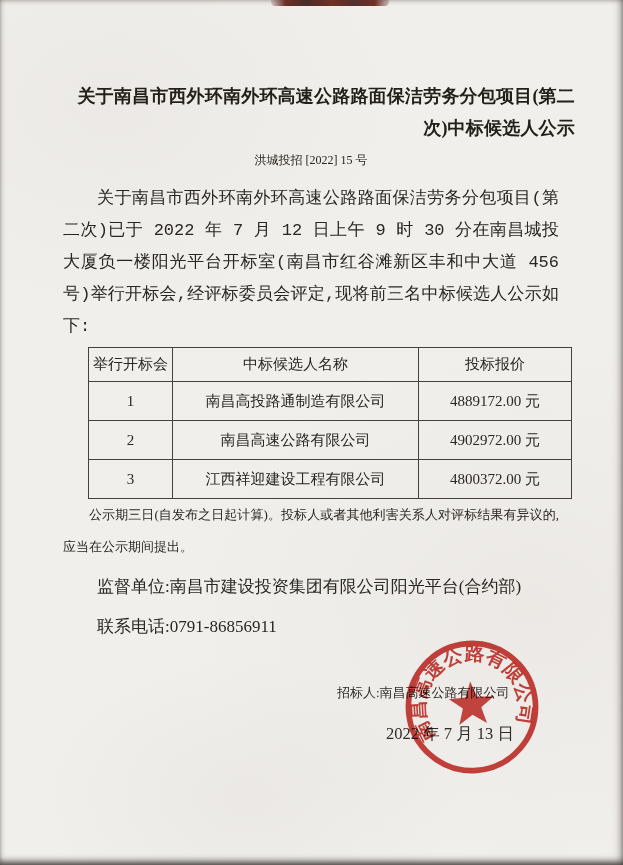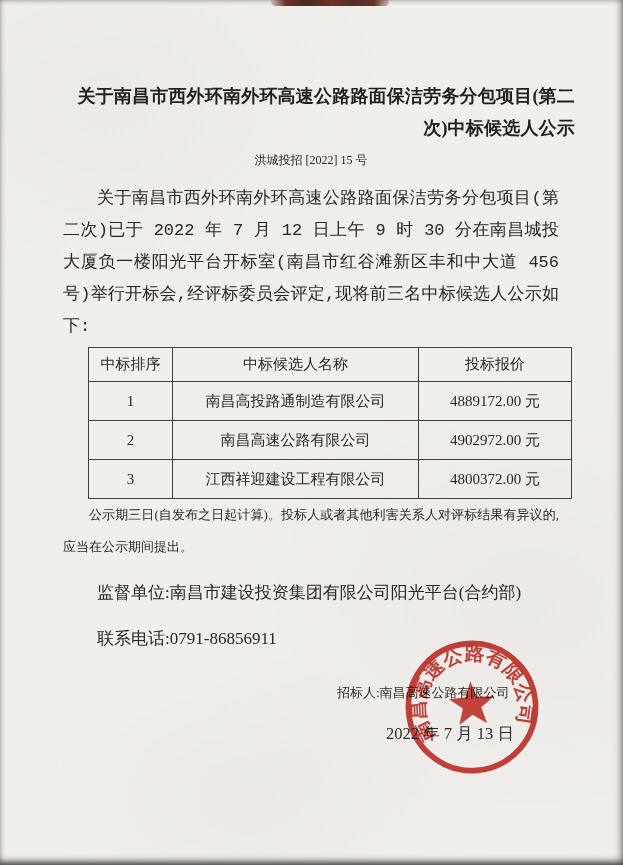--- a/index.html
+++ b/index.html
@@ -71,21 +71,21 @@
   .col-rank{width:84px;}
   .col-name{width:246px;}
   .col-price{width:153px;}
   .notice{
     font-size:13px; line-height:32px;
     text-indent:2em; text-align:justify;
     color:#2a2722;
   }
   .line-ind{
     font-size:17px; line-height:32px;
-    margin-top:14px;
+    margin-top:8px;
     padding-left:2em;
     color:#2a2722;
   }
   .bidder-line{
     position:absolute; left:337px; top:684px;
     font-size:13px; color:#2f2c28; white-space:nowrap;
   }
   .date-line{
     position:absolute; left:386px; top:723px;
     font-size:16.5px; color:#2f2c28; white-space:nowrap;
@@ -118,21 +118,21 @@
     <div class="para">关于南昌市西外环南外环高速公路路面保洁劳务分包项目(第二次)已于 2022 年 7 月 12 日上午 9 时 30 分在南昌城投大厦负一楼阳光平台开标室(南昌市红谷滩新区丰和中大道 456 号)举行开标会,经评标委员会评定,现将前三名中标候选人公示如下:</div>
 
     <table class="bids">
       <colgroup>
         <col class="col-rank">
           <col class="col-name">
           <col class="col-price">
       </colgroup>
       <tbody>
           <tr>
-        <th>中标排序</th>
+        <th>举行开标会</th>
         <th>中标候选人名称</th>
         <th>投标报价</th>
       </tr>
       <tr>
         <td>1</td>
         <td>南昌高投路通制造有限公司</td>
         <td>4889172.00 元</td>
       </tr>
       <tr>
         <td>2</td>

